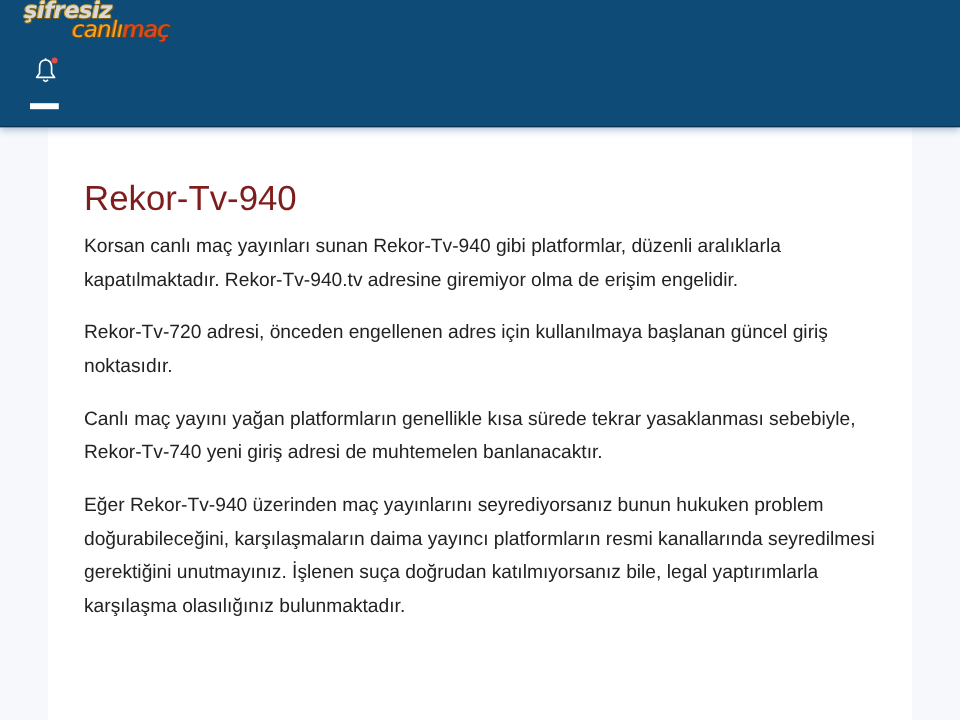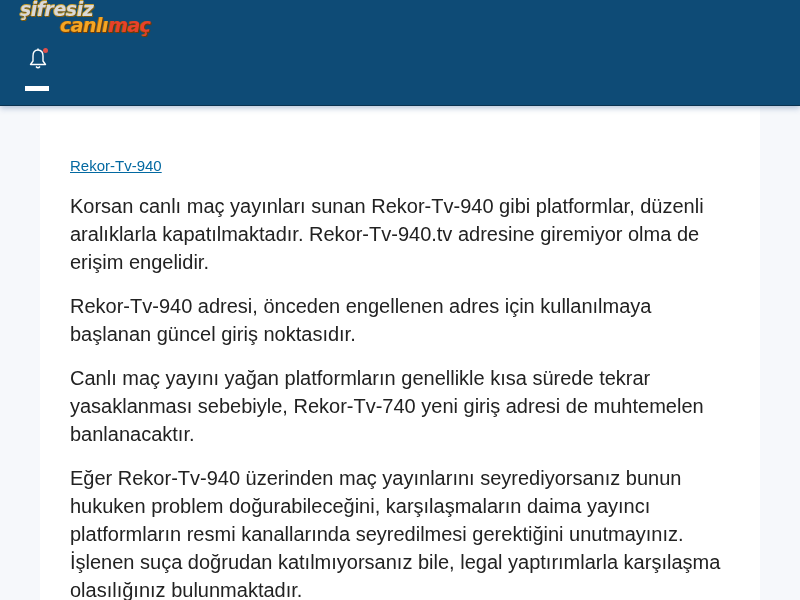--- a/index.html
+++ b/index.html
@@ -26,21 +26,21 @@
   }
   .logo .l1 {
     position: absolute; left: 0; top: -2px;
     font-family: "DejaVu Sans", sans-serif; font-weight: bold; font-style: italic;
     font-size: 19px; letter-spacing: -0.5px;
     color: #d9d9d9;
     text-shadow: 1px 1px 0 #7a5a10, -1px 0 0 #c8a030, 0 1px 0 #a07818, 0 -1px 0 #c8a030;
   }
   .logo .l2 {
     position: absolute; left: 40px; top: 14px;
-    font-family: "DejaVu Sans", sans-serif; font-weight: bold; font-style: italic;
+    font-family: "DejaVu Sans", sans-serif; font-weight: normal; font-style: italic;
     font-size: 19px; letter-spacing: -0.5px;
     color: #f5a623;
     text-shadow: 1px 1px 0 #6b3a08, -1px 0 0 #9b6010, 0 1px 0 #7b4a08;
   }
   .logo .l2 .red { color: #e8412a; }
   .bell {
     position: absolute; left: 28px; top: 48px; width: 20px; height: 24px;
     cursor: pointer;
   }
   .bell svg { width: 20px; height: 22px; }
@@ -52,25 +52,25 @@
     position: absolute; left: 25px; top: 86px; width: 24px; height: 5px;
     background: #ffffff; cursor: pointer;
   }
   .card {
     position: absolute; left: 40px; top: 106px;
     width: 720px; height: 494px;
     background: #ffffff;
     padding: 44px 30px 0 30px;
   }
   .title {
-    font-size: 15px; font-weight: normal; color: #0369a1;
-    line-height: 28px; margin-bottom: 12px; margin-top: 2px; text-decoration: underline;
+    font-size: 29px; font-weight: normal; color: #7f1d1d;
+    line-height: 28px; margin-bottom: 12px; margin-top: 2px;
   }
   .para {
-    font-size: 20px; line-height: 28px; color: #222;
+    font-size: 16px; line-height: 28px; color: #222;
     margin-bottom: 16px;
   }
 </style>
 </head>
 <body>
 
 <div class="header">
   <div class="logo" title="şifresiz canlı maç">
     <span class="l1">şifresiz</span>
     <span class="l2"><span>canlı</span><span class="red">maç</span></span>
@@ -84,16 +84,16 @@
     </svg>
     <span class="dot"></span>
   </div>
 
   <div class="menu-bar"></div>
 </div>
 
 <div class="card">
   <h1 class="title">Rekor-Tv-940</h1>
   <p class="para">Korsan canlı maç yayınları sunan Rekor-Tv-940 gibi platformlar, düzenli aralıklarla kapatılmaktadır. Rekor-Tv-940.tv adresine giremiyor olma de erişim engelidir.</p>
-  <p class="para">Rekor-Tv-940 adresi, önceden engellenen adres için kullanılmaya başlanan güncel giriş noktasıdır.</p>
+  <p class="para">Rekor-Tv-720 adresi, önceden engellenen adres için kullanılmaya başlanan güncel giriş noktasıdır.</p>
   <p class="para">Canlı maç yayını yağan platformların genellikle kısa sürede tekrar yasaklanması sebebiyle, Rekor-Tv-740 yeni giriş adresi de muhtemelen banlanacaktır.</p>
   <p class="para">Eğer Rekor-Tv-940 üzerinden maç yayınlarını seyrediyorsanız bunun hukuken problem doğurabileceğini, karşılaşmaların daima yayıncı platformların resmi kanallarında seyredilmesi gerektiğini unutmayınız. İşlenen suça doğrudan katılmıyorsanız bile, legal yaptırımlarla karşılaşma olasılığınız bulunmaktadır.</p>
 </div>
 
 </body></html>

